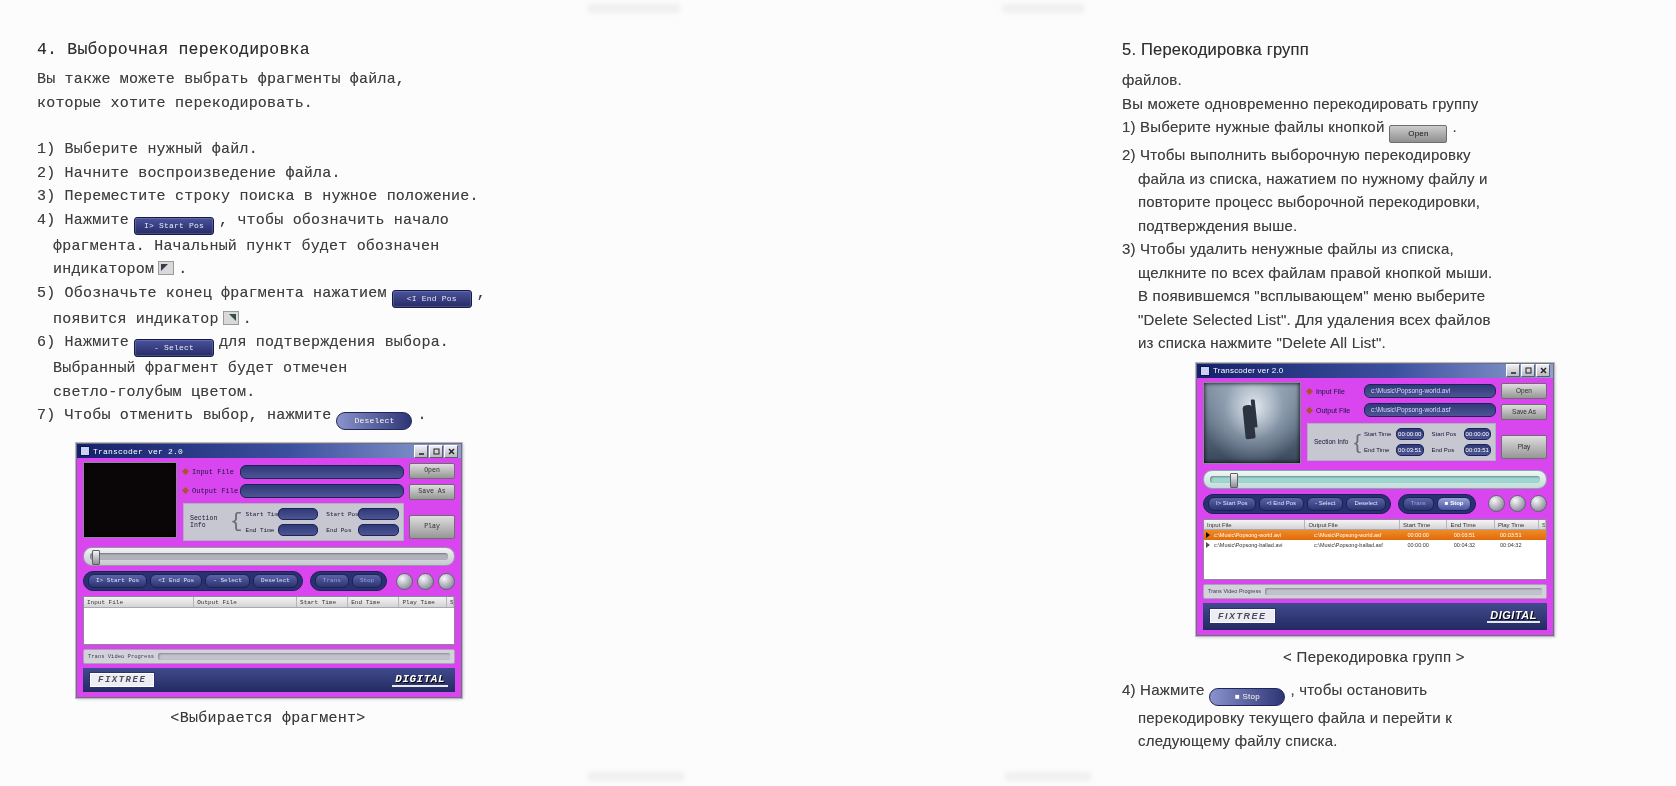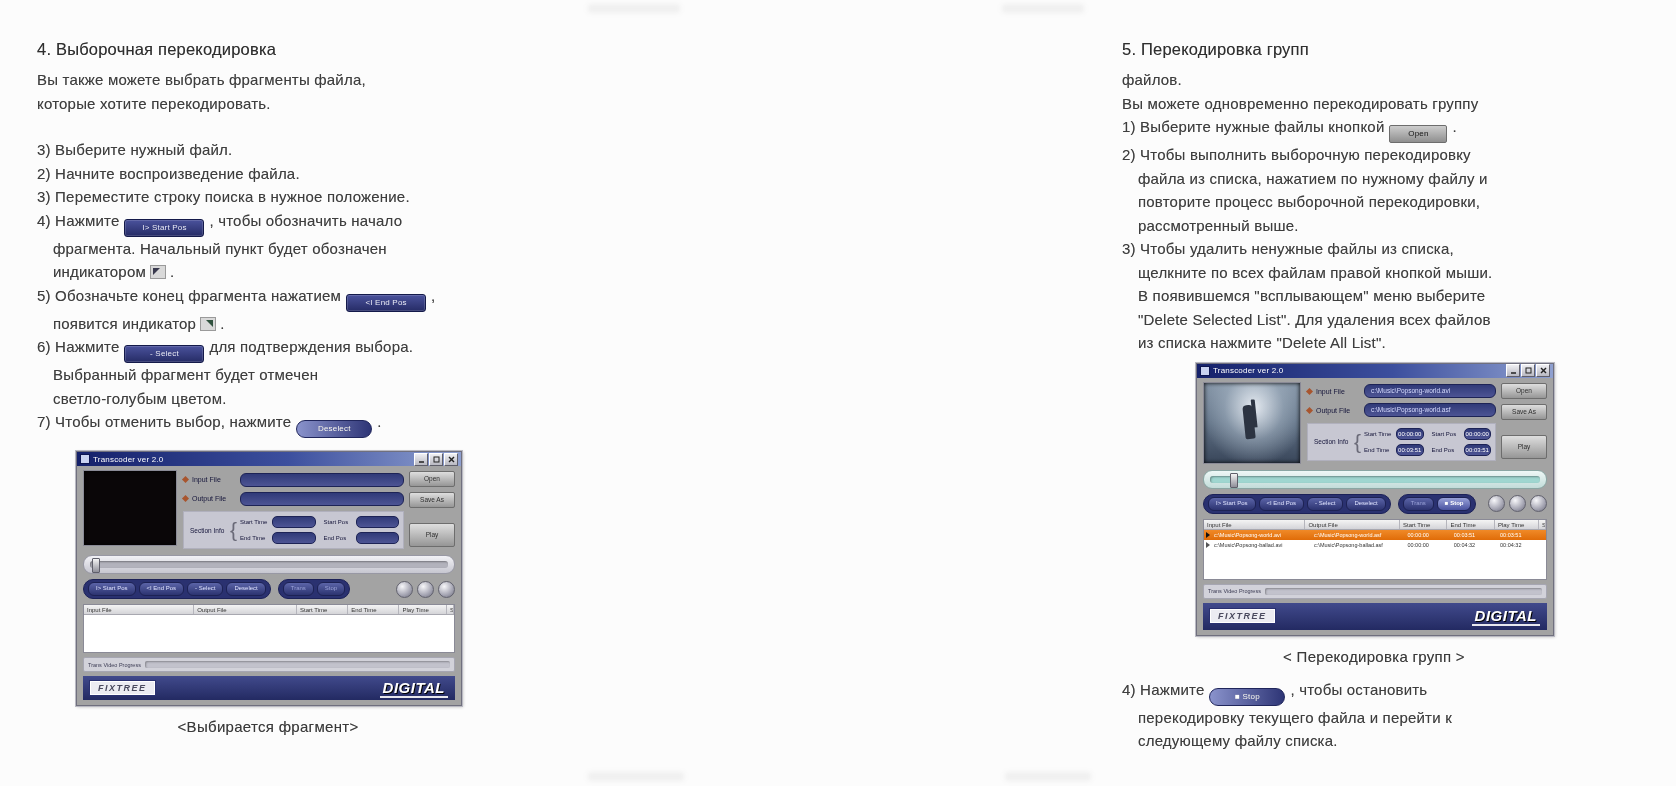--- a/index.html
+++ b/index.html
@@ -4,40 +4,40 @@
 <style>
   html,body{margin:0;padding:0;}
   body{
     width:1676px;height:786px;position:relative;overflow:hidden;
     background:#fcfcfc;
     font-family:"Liberation Sans","DejaVu Sans",sans-serif;
     color:#3e3e3e;
   }
   
   .col{position:absolute;top:40px;}
-  .col-left{left:37px;width:530px;}
+  .col-left{left:37px;width:530px;font-family:Liberation Mono, monospace;}
   .col-right{left:1122px;width:548px;}
   .doc-heading{font-size:16.5px;color:#2f2f2f;margin:0 0 9px 0;font-weight:400;letter-spacing:.2px;text-shadow:0 0 .4px rgba(60,60,60,.5);}
   .line{font-size:15px;line-height:23.5px;letter-spacing:.2px;white-space:nowrap;text-shadow:0 0 .4px rgba(60,60,60,.45);}
   .indent{padding-left:16px;}
   .gap{height:23px;}
   .caption{font-size:15px;text-align:center;letter-spacing:.3px;margin-top:12px;color:#3a3a3a;text-shadow:0 0 .4px rgba(60,60,60,.45);}
 
   
   .ibtn{display:inline-block;vertical-align:-4px;text-align:center;white-space:nowrap;margin:0 5px;
         font-size:8px;line-height:15px;height:16px;padding:0 6px;border-radius:3px;}
   .ibtn-navy{min-width:66px;background:linear-gradient(#4a529c,#262c66);border:1px solid #141a4a;color:#e9ebff;box-shadow:inset 0 0 0 1px rgba(255,255,255,.15);}
   .ibtn-pill{min-width:62px;border-radius:9px;background:linear-gradient(90deg,#8a93cc,#2e3576);border:1px solid #20265c;color:#fff;}
   .ibtn-gray{min-width:44px;background:linear-gradient(#cdcdcd,#8f8f8f);border:1px solid #6d6d6d;border-radius:2px;color:#2e2e2e;}
   .mark-icon{display:inline-block;width:14px;height:12px;background:#d9d9d9;border:1px solid #9a9a9a;vertical-align:-2px;margin:0 4px;position:relative;}
   .mark-icon::after{content:"";position:absolute;left:2px;top:2px;border-left:7px solid #3a3a4e;border-bottom:7px solid transparent;}
   .mark-icon.end::after{left:auto;right:2px;border-left:none;border-right:7px solid #31523f;border-bottom:7px solid transparent;}
 
   
-  .tw{border:1px solid #70707e;background:#a3a3a3;display:flex;flex-direction:column;
+  .tw{border:1px solid #70707e;background:#d946ef;display:flex;flex-direction:column;
       box-shadow:0 0 0 1px #b9b9c2, 1px 1px 3px rgba(0,0,0,.25);filter:blur(.3px);}
   .tw-a{width:384px;height:253px;margin-left:39px;margin-top:13px;}
   .tw-b{width:356px;height:271px;margin-left:74px;margin-top:8px;}
   .tw-titlebar{height:14px;background:linear-gradient(90deg,#15216a 0%,#3c4f9e 55%,#8fa0d0 100%);display:flex;align-items:center;padding:0 3px;flex:0 0 auto;}
   .tw-appicon{width:8px;height:8px;background:#c9d2f0;border:1px solid #0d1550;margin-right:3px;}
   .tw-title{color:#fff;font-size:8px;flex:1;letter-spacing:.2px;white-space:nowrap;}
   .tw-winbtns{display:flex;gap:1px;}
   .wb{width:12px;height:11px;background:linear-gradient(#efeff3,#b9b9c2);border:1px solid;border-color:#fff #5f5f6a #5f5f6a #fff;display:flex;align-items:center;justify-content:center;}
   .wb svg{display:block;}
   .tw-body{flex:1;padding:4px 6px 5px;display:flex;flex-direction:column;min-height:0;}
@@ -83,39 +83,39 @@
   .tw-td{font-size:5.5px;color:#333;padding:0 3px;overflow:hidden;white-space:nowrap;}
   .tw-tr.sel{background:linear-gradient(#f08a28,#e06c08);}
   .tw-tr.sel .tw-td{color:#fff;}
   .row-marker{width:0;height:0;border-left:4px solid #111;border-top:3px solid transparent;border-bottom:3px solid transparent;margin:0 1px 0 2px;flex:0 0 auto;}
   .tw-progress{margin-top:4px;background:#d2d2da;border:1px solid #a6a6b2;border-radius:2px;height:13px;display:flex;align-items:center;padding:0 4px;gap:4px;flex:0 0 auto;}
   .tw-prglabel{font-size:5.5px;color:#3c3c54;white-space:nowrap;}
   .tw-prgbar{flex:1;height:7px;background:#c2c2cc;box-shadow:inset 1px 1px 2px rgba(0,0,0,.3);border-radius:2px;}
   .tw-footer{margin-top:4px;background:linear-gradient(#414a8c,#232a62);height:24px;display:flex;align-items:center;justify-content:space-between;padding:0 7px;flex:0 0 auto;}
   .tw-b .tw-footer{height:27px;}
   .tw-fixtree{background:#ececf2;border:1px solid #ffffff;box-shadow:0 0 0 1px #2a3170;padding:1px 7px;font-size:9px;font-weight:bold;font-style:italic;color:#4a4a5e;letter-spacing:1.5px;}
-  .tw-digital{color:#fff;font-size:15px;font-weight:bold;font-style:italic;letter-spacing:.5px;text-shadow:1px 1px 0 #000;border-bottom:2px solid #e8e8ee;padding:0 3px;}
+  .tw-digital{color:#fff;font-size:11px;font-weight:bold;font-style:italic;letter-spacing:.5px;text-shadow:1px 1px 0 #000;border-bottom:2px solid #e8e8ee;padding:0 3px;}
 
   
   .artifact{position:absolute;background:rgba(70,70,70,.07);filter:blur(2.5px);border-radius:2px;}
 </style>
 </head>
 <body>
 
 <div class="artifact" style="left:588px;top:4px;width:92px;height:9px;"></div>
 <div class="artifact" style="left:1002px;top:4px;width:82px;height:9px;"></div>
 <div class="artifact" style="left:588px;top:772px;width:96px;height:9px;"></div>
 <div class="artifact" style="left:1005px;top:772px;width:86px;height:9px;"></div>
 
 <div class="col col-left">
   <div class="doc-heading">4. Выборочная перекодировка</div>
   <div class="line">Вы также можете выбрать фрагменты файла,</div>
   <div class="line">которые хотите перекодировать.</div>
   <div class="gap"></div>
-  <div class="line">3) Выберите нужный файл.</div>
+  <div class="line">1) Выберите нужный файл.</div>
   <div class="line">2) Начните воспроизведение файла.</div>
   <div class="line">3) Переместите строку поиска в нужное положение.</div>
   <div class="line">
     <span>4) Нажмите</span><span class="ibtn ibtn-navy">I&gt; Start Pos</span><span>, чтобы обозначить начало</span>
   </div>
   <div class="line indent">фрагмента. Начальный пункт будет обозначен</div>
   <div class="line indent">
     <span>индикатором</span><span class="mark-icon"></span><span>.</span>
   </div>
   <div class="line">
@@ -247,21 +247,21 @@
 <div class="col col-right">
   <div class="doc-heading">5. Перекодировка групп</div>
   <div class="line">файлов.</div>
   <div class="line">Вы можете одновременно перекодировать группу</div>
   <div class="line">
     <span>1) Выберите нужные файлы кнопкой</span><span class="ibtn ibtn-gray">Open</span><span>.</span>
   </div>
   <div class="line">2) Чтобы выполнить выборочную перекодировку</div>
   <div class="line indent">файла из списка, нажатием по нужному файлу и</div>
   <div class="line indent">повторите процесс выборочной перекодировки,</div>
-  <div class="line indent">рассмотренный выше.</div>
+  <div class="line indent">подтверждения выше.</div>
   <div class="line">3) Чтобы удалить ненужные файлы из списка,</div>
   <div class="line indent">щелкните по всех файлам правой кнопкой мыши.</div>
   <div class="line indent">В появившемся "всплывающем" меню выберите</div>
   <div class="line indent">"Delete Selected List". Для удаления всех файлов</div>
   <div class="line indent">из списка нажмите "Delete All List".</div>
 
   <div class="tw tw-b">
     <div class="tw-titlebar">
       <span class="tw-appicon"></span>
       <span class="tw-title">Transcoder ver 2.0</span>

